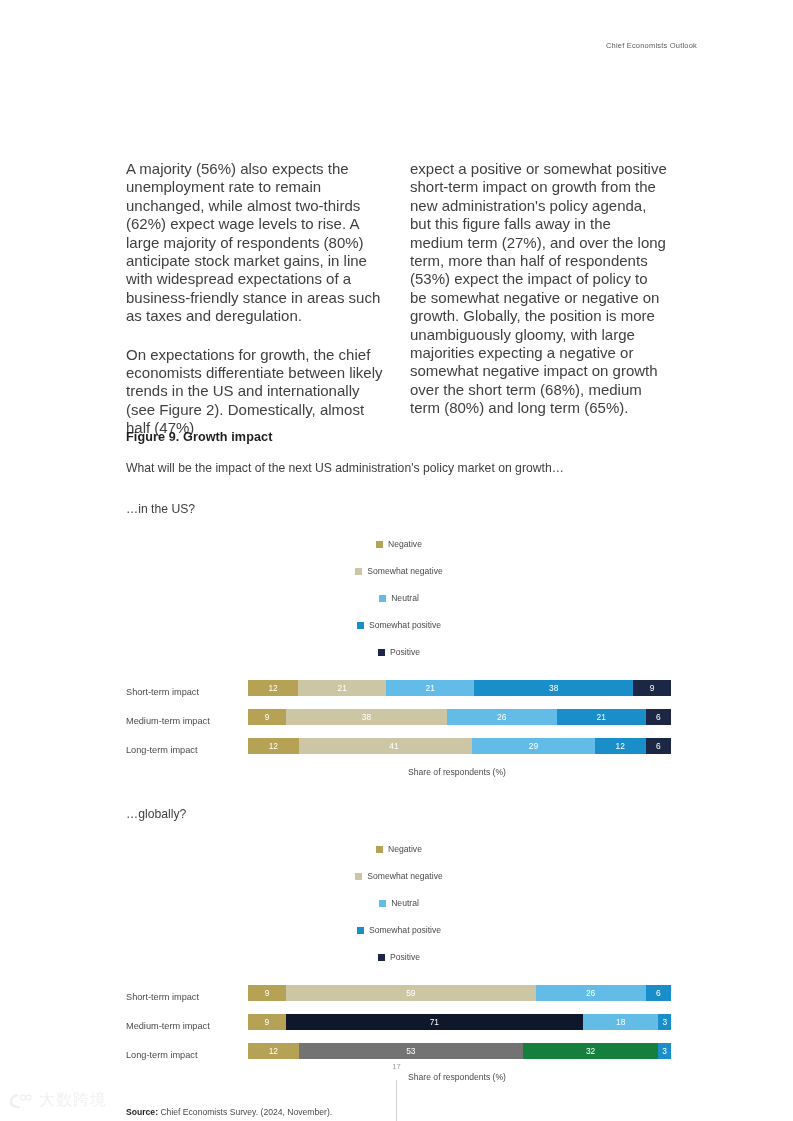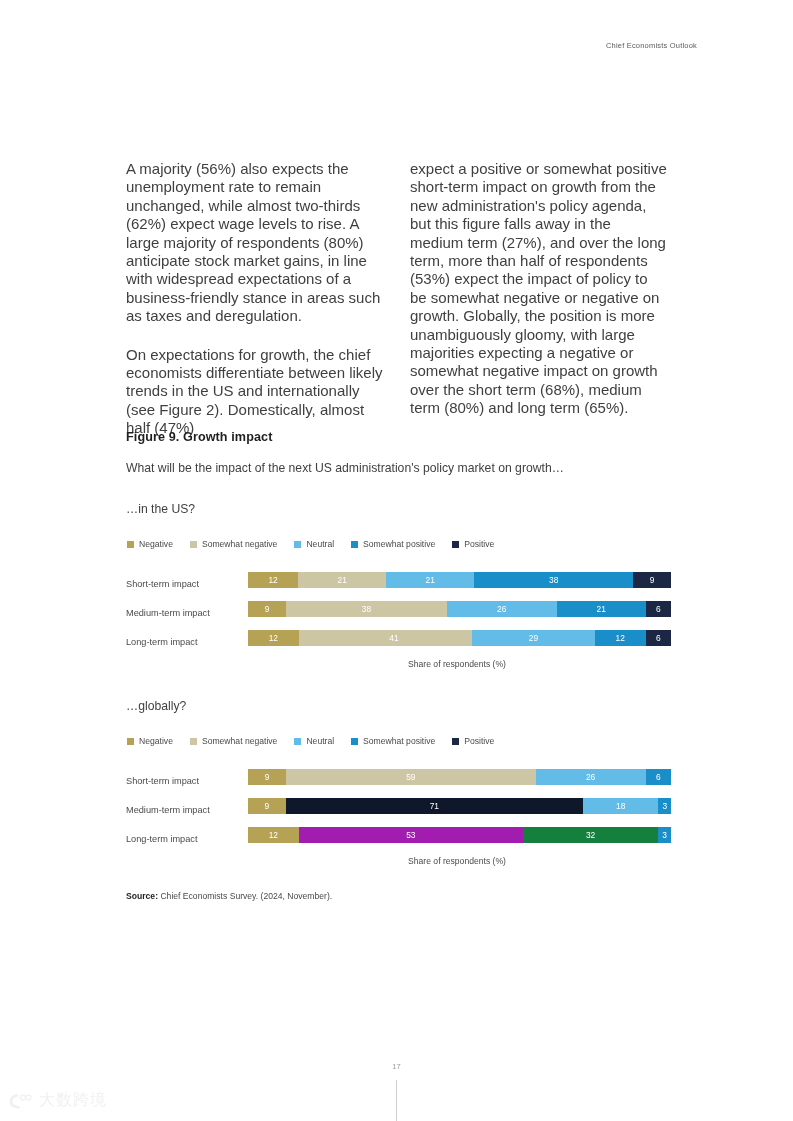--- a/index.html
+++ b/index.html
@@ -67,20 +67,21 @@
     margin-bottom: 23px;
   }
 
   
   .legend {
     display: flex;
     align-items: center;
     gap: 17px;
     margin-bottom: 19px;
     padding-left: 1px;
+    flex-direction: column;
   }
   .legend-item {
     display: flex;
     align-items: center;
     gap: 5px;
     font-size: 8.6px;
     color: #4a4a4a;
   }
   .swatch {
     width: 7px;
@@ -294,21 +295,21 @@
           <div class="seg" style="width: 9%; background: rgb(181, 162, 84);">9</div>
           <div class="seg" style="width: 71%; background: #0f172a;">71</div>
           <div class="seg" style="width: 18%; background: rgb(99, 187, 232);">18</div>
           <div class="seg" style="width: 3%; background: rgb(26, 142, 201);">3</div>
         </div>
       </div>
       <div class="bar-row">
         <div class="row-label">Long-term impact</div>
         <div class="bar-track">
           <div class="seg" style="width: 12%; background: rgb(181, 162, 84);">12</div>
-          <div class="seg" style="width: 53%; background: #a21caf;">53</div>
+          <div class="seg" style="width: 53%; background: #737373;">53</div>
           <div class="seg" style="width: 32%; background: #15803d;">32</div>
           <div class="seg" style="width: 3%; background: rgb(26, 142, 201);">3</div>
         </div>
       </div>
       <div class="axis-caption">Share of respondents (%)</div>
     </div>
 
   <div class="source">
     <b>Source:</b>
     <span>Chief Economists Survey. (2024, November).</span>

